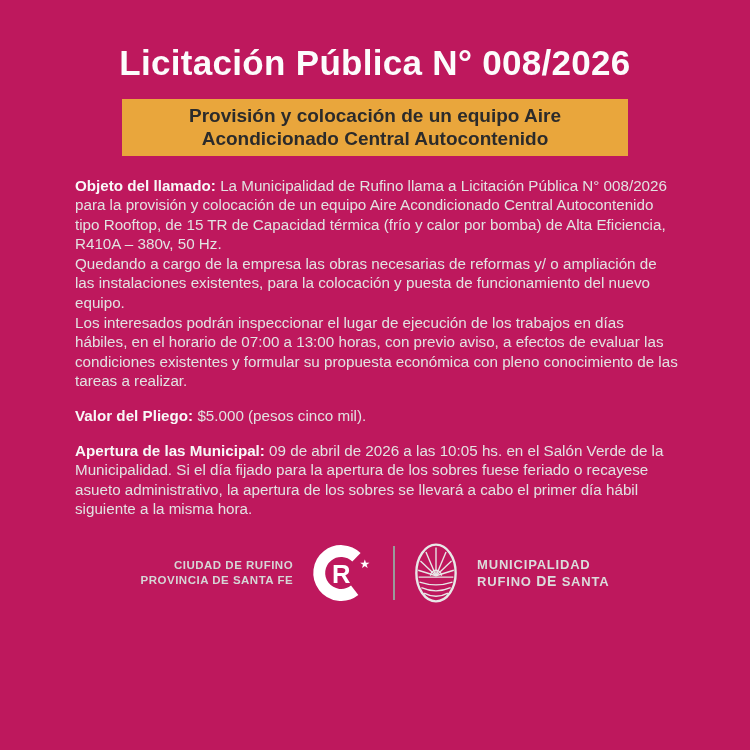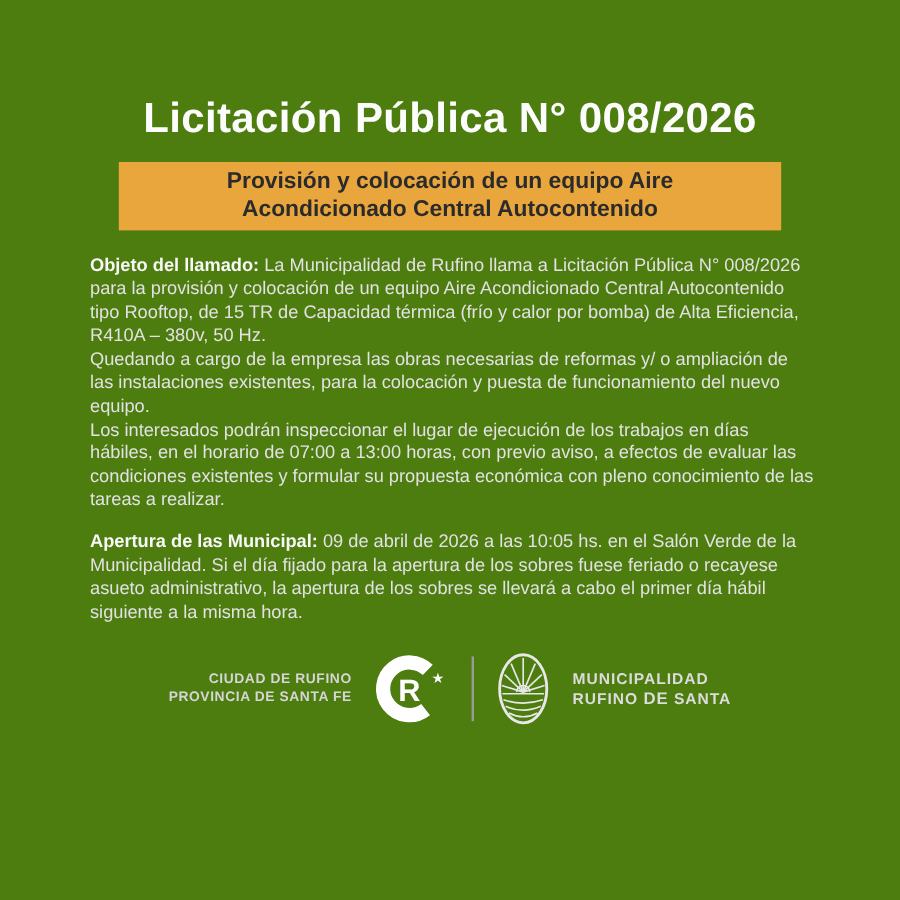--- a/index.html
+++ b/index.html
@@ -4,35 +4,35 @@
 <style>
   html,body{margin:0;padding:0;}
   body{
     width:750px;height:750px;
     background:#575757;
     font-family:"Liberation Sans", sans-serif;
     overflow:hidden;
   }
   .poster{
     width:750px;height:750px;
-    background:#4d7c0f;
+    background:#be185d;
     box-sizing:border-box;
-    padding-top:80px;
+    padding-top:44px;
   }
   .title{
     text-align:center;
     color:#FCFCFC;
     font-size:35px;
     font-weight:800;
     letter-spacing:0.3px;
     margin:0 0 16px 0;
     line-height:1.1;
   }
   .subtitle-box{
-    width:552px;
+    width:506px;
     margin:0 auto 20px auto;
     background:#E9A63C;
     color:#2B2B2B;
     font-weight:bold;
     font-size:19px;
     line-height:23px;
     text-align:center;
     padding:5px 4px 6px 4px;
     box-sizing:border-box;
     white-space:pre-line;
@@ -95,20 +95,21 @@
 
   <h1 class="title">Licitación Pública N° 008/2026</h1>
 
   <div class="subtitle-box">Provisión y colocación de un equipo Aire
 Acondicionado Central Autocontenido</div>
 
   <div class="body-text">
     <p><b>Objeto del llamado:</b><span class="seg"> La Municipalidad de Rufino llama a Licitación Pública N° 008/2026 para la provisión y colocación de un equipo Aire Acondicionado Central Autocontenido tipo Rooftop, de 15 TR de Capacidad térmica (frío y calor por bomba) de Alta Eficiencia, R410A – 380v, 50 Hz.
 Quedando a cargo de la empresa las obras necesarias de reformas y/ o ampliación de las instalaciones existentes, para la colocación y puesta de funcionamiento del nuevo equipo.
 Los interesados podrán inspeccionar el lugar de ejecución de los trabajos en días hábiles, en el horario de 07:00 a 13:00 horas, con previo aviso, a efectos de evaluar las condiciones existentes y formular su propuesta económica con pleno conocimiento de las tareas a realizar.</span></p>
+    <p><b>Valor del Pliego:</b><span class="seg"> $5.000 (pesos cinco mil).</span></p>
     <p><b>Apertura de las Municipal:</b><span class="seg"> 09 de abril de 2026 a las 10:05 hs. en el Salón Verde de la Municipalidad. Si el día fijado para la apertura de los sobres fuese feriado o recayese asueto administrativo, la apertura de los sobres se llevará a cabo el primer día hábil siguiente a la misma hora.</span></p>
   </div>
 
   <div class="footer">
 
     <div class="footer-left">
       <div>CIUDAD DE RUFINO</div>
       <div>PROVINCIA DE SANTA FE</div>
     </div>
 

